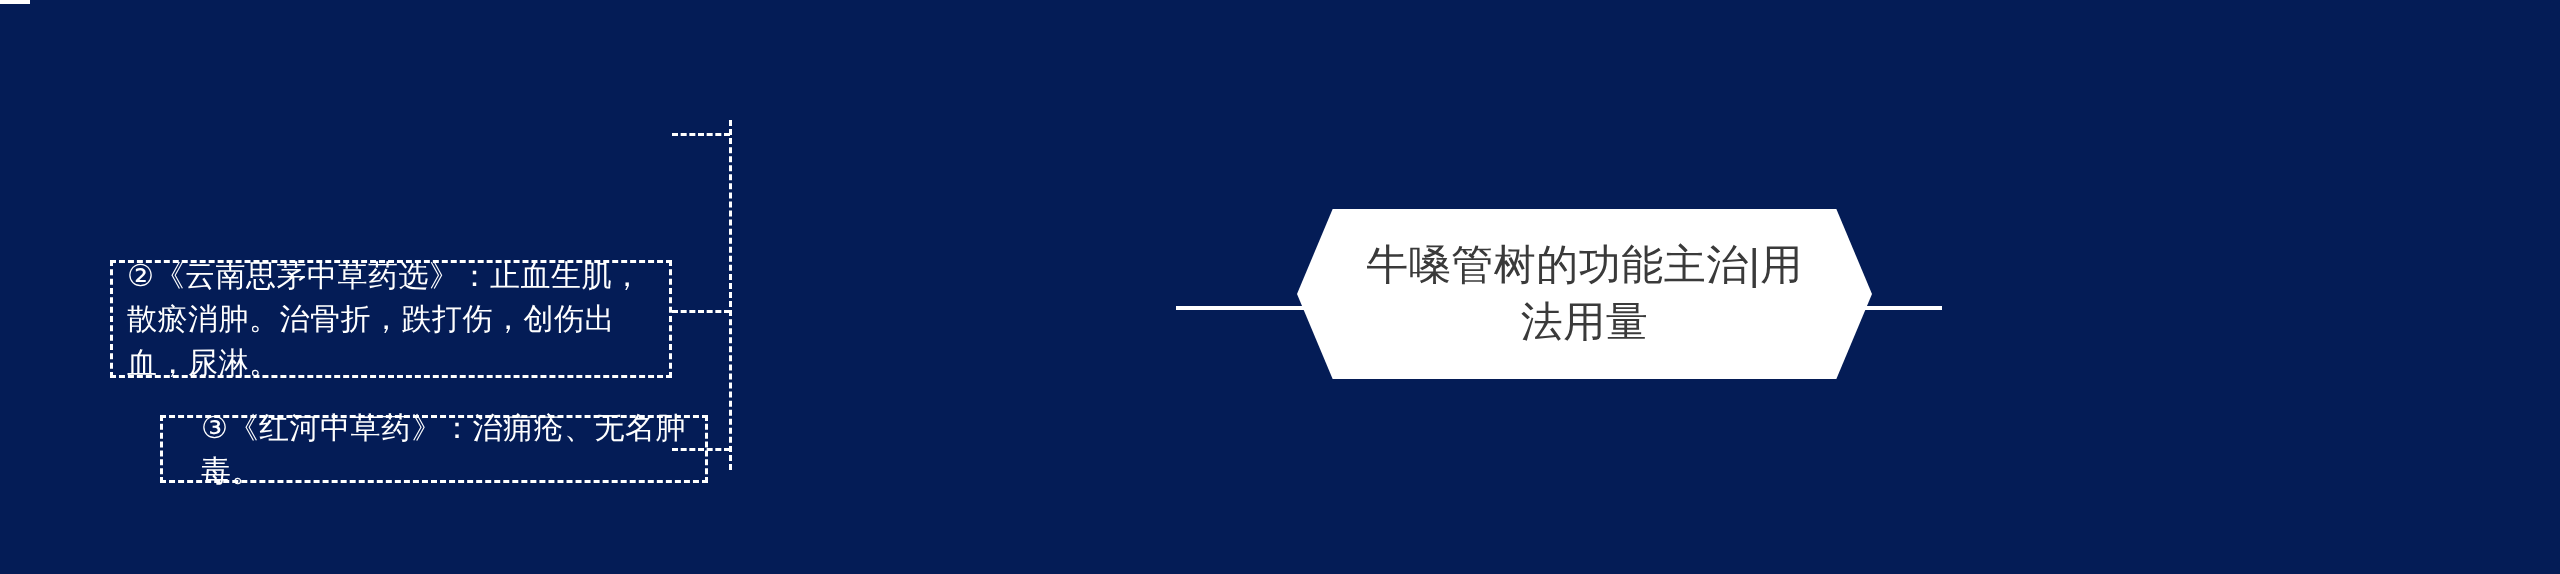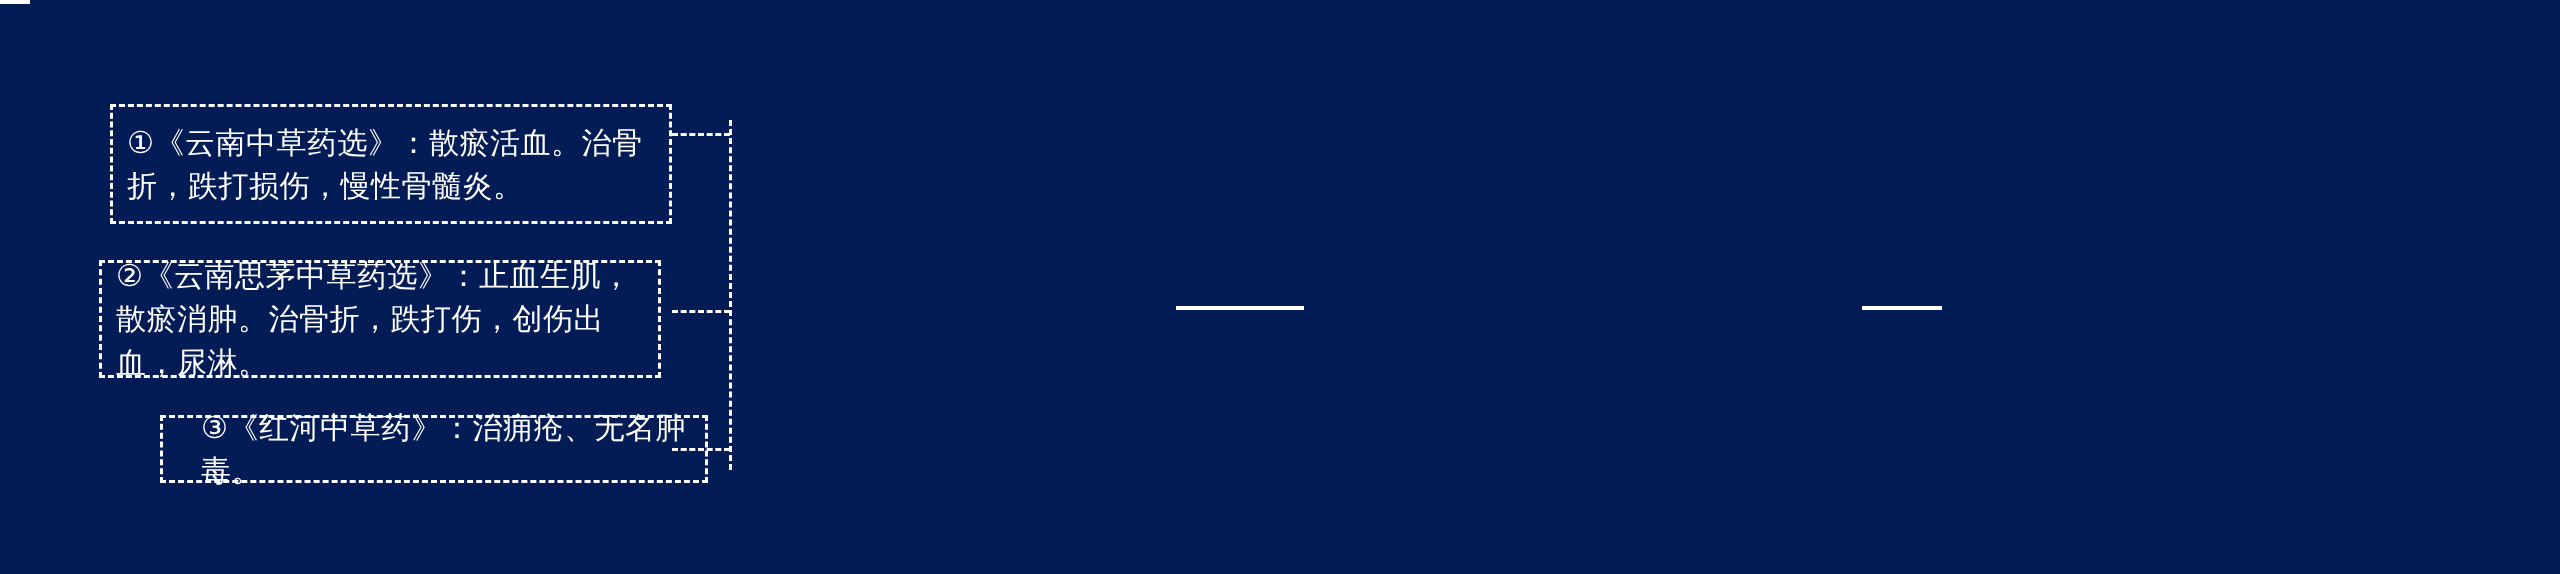--- a/index.html
+++ b/index.html
@@ -28,21 +28,21 @@
   }
   .note-text {
     font-size: 30px;
     line-height: 1.45;
     letter-spacing: 0.5px;
     white-space: pre-wrap;
     word-break: break-all;
   }
 
   #box-left-1 { left: 110px;  top: 104px; width: 562px; height: 120px; }
-  #box-left-2 { left: 99px;  top: 260px; width: 562px; height: 118px; }
+  #box-left-2 { left: 110px;  top: 260px; width: 562px; height: 118px; }
   #box-left-3 { left: 160px;  top: 415px; width: 548px; height: 68px; justify-content: center;  }
   #box-middle  { left: 697px; top: 240px; width: 478px; height: 136px; }
   #box-right   { left: 1900px; top: 232px; width: 542px; height: 124px; }
 
   #box-left-3 .note-text { padding-left: 24px; }
   #box-right  .note-text { align-self: flex-start; padding-top: 8px; }
 
   
   #banner {
     position: absolute;
@@ -93,38 +93,38 @@
   
   #conn-mid-banner    { left: 1176px; top: 306px; width: 128px; }
   
   #conn-banner-right  { left: 1862px; top: 306px; width: 80px; }
 </style>
 </head>
 <body>
 
 <div id="canvas">
 
-  <div class="note-box" id="box-left-1">
-    <span class="note-text">①《云南中草药选》：散瘀活血。治骨折，跌打损伤，慢性骨髓炎。</span>
-  </div>
 
   <div class="note-box" id="box-left-2">
     <span class="note-text">②《云南思茅中草药选》：止血生肌，散瘀消肿。治骨折，跌打伤，创伤出血，尿淋。</span>
   </div>
 
   <div class="note-box" id="box-left-3">
     <span class="note-text">③《红河中草药》：治痈疮、无名肿毒。</span>
   </div>
 
   <div class="conn-v-dashed" id="bracket-spine"></div>
   <div class="conn-h-dashed" id="bracket-arm-1"></div>
   <div class="conn-h-dashed" id="bracket-arm-2"></div>
   <div class="conn-h-dashed" id="bracket-arm-3"></div>
   <div id="bracket-stub"></div>
 
 
   <div class="conn-h" id="conn-mid-banner"></div>
 
+  <div id="banner">
+    <div id="banner-title">牛嗓管树的功能主治|用法用量</div>
+  </div>
 
   <div class="conn-h" id="conn-banner-right"></div>
 
 
 </div>
 
 </body></html>

